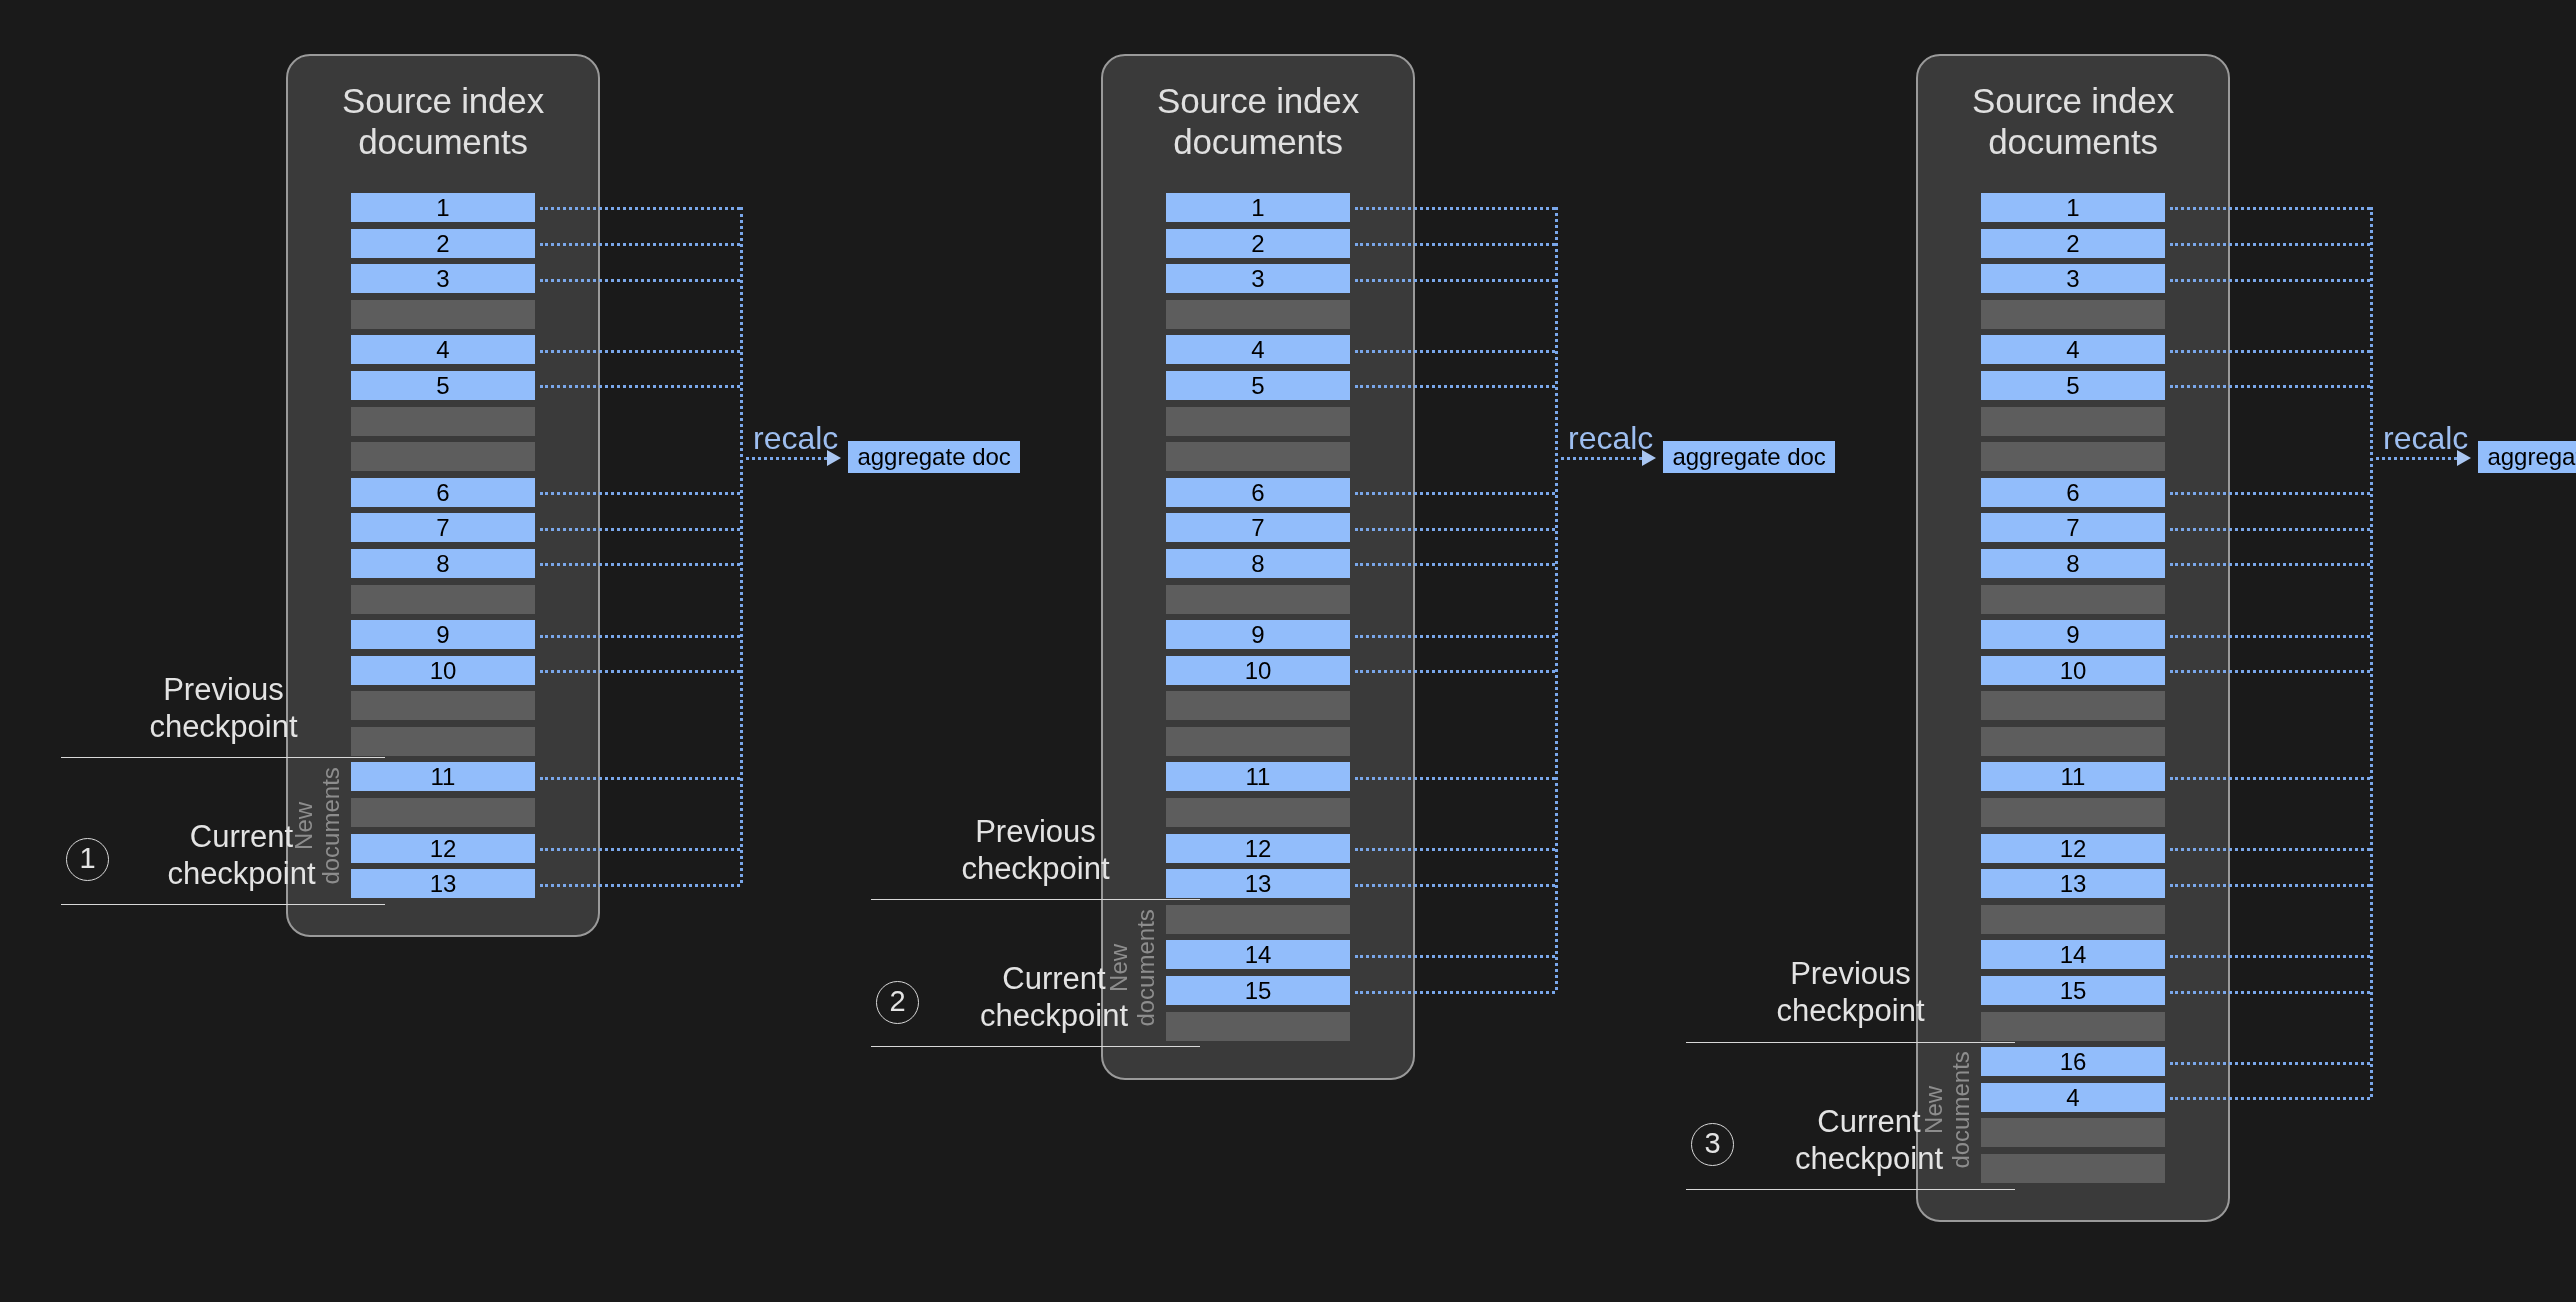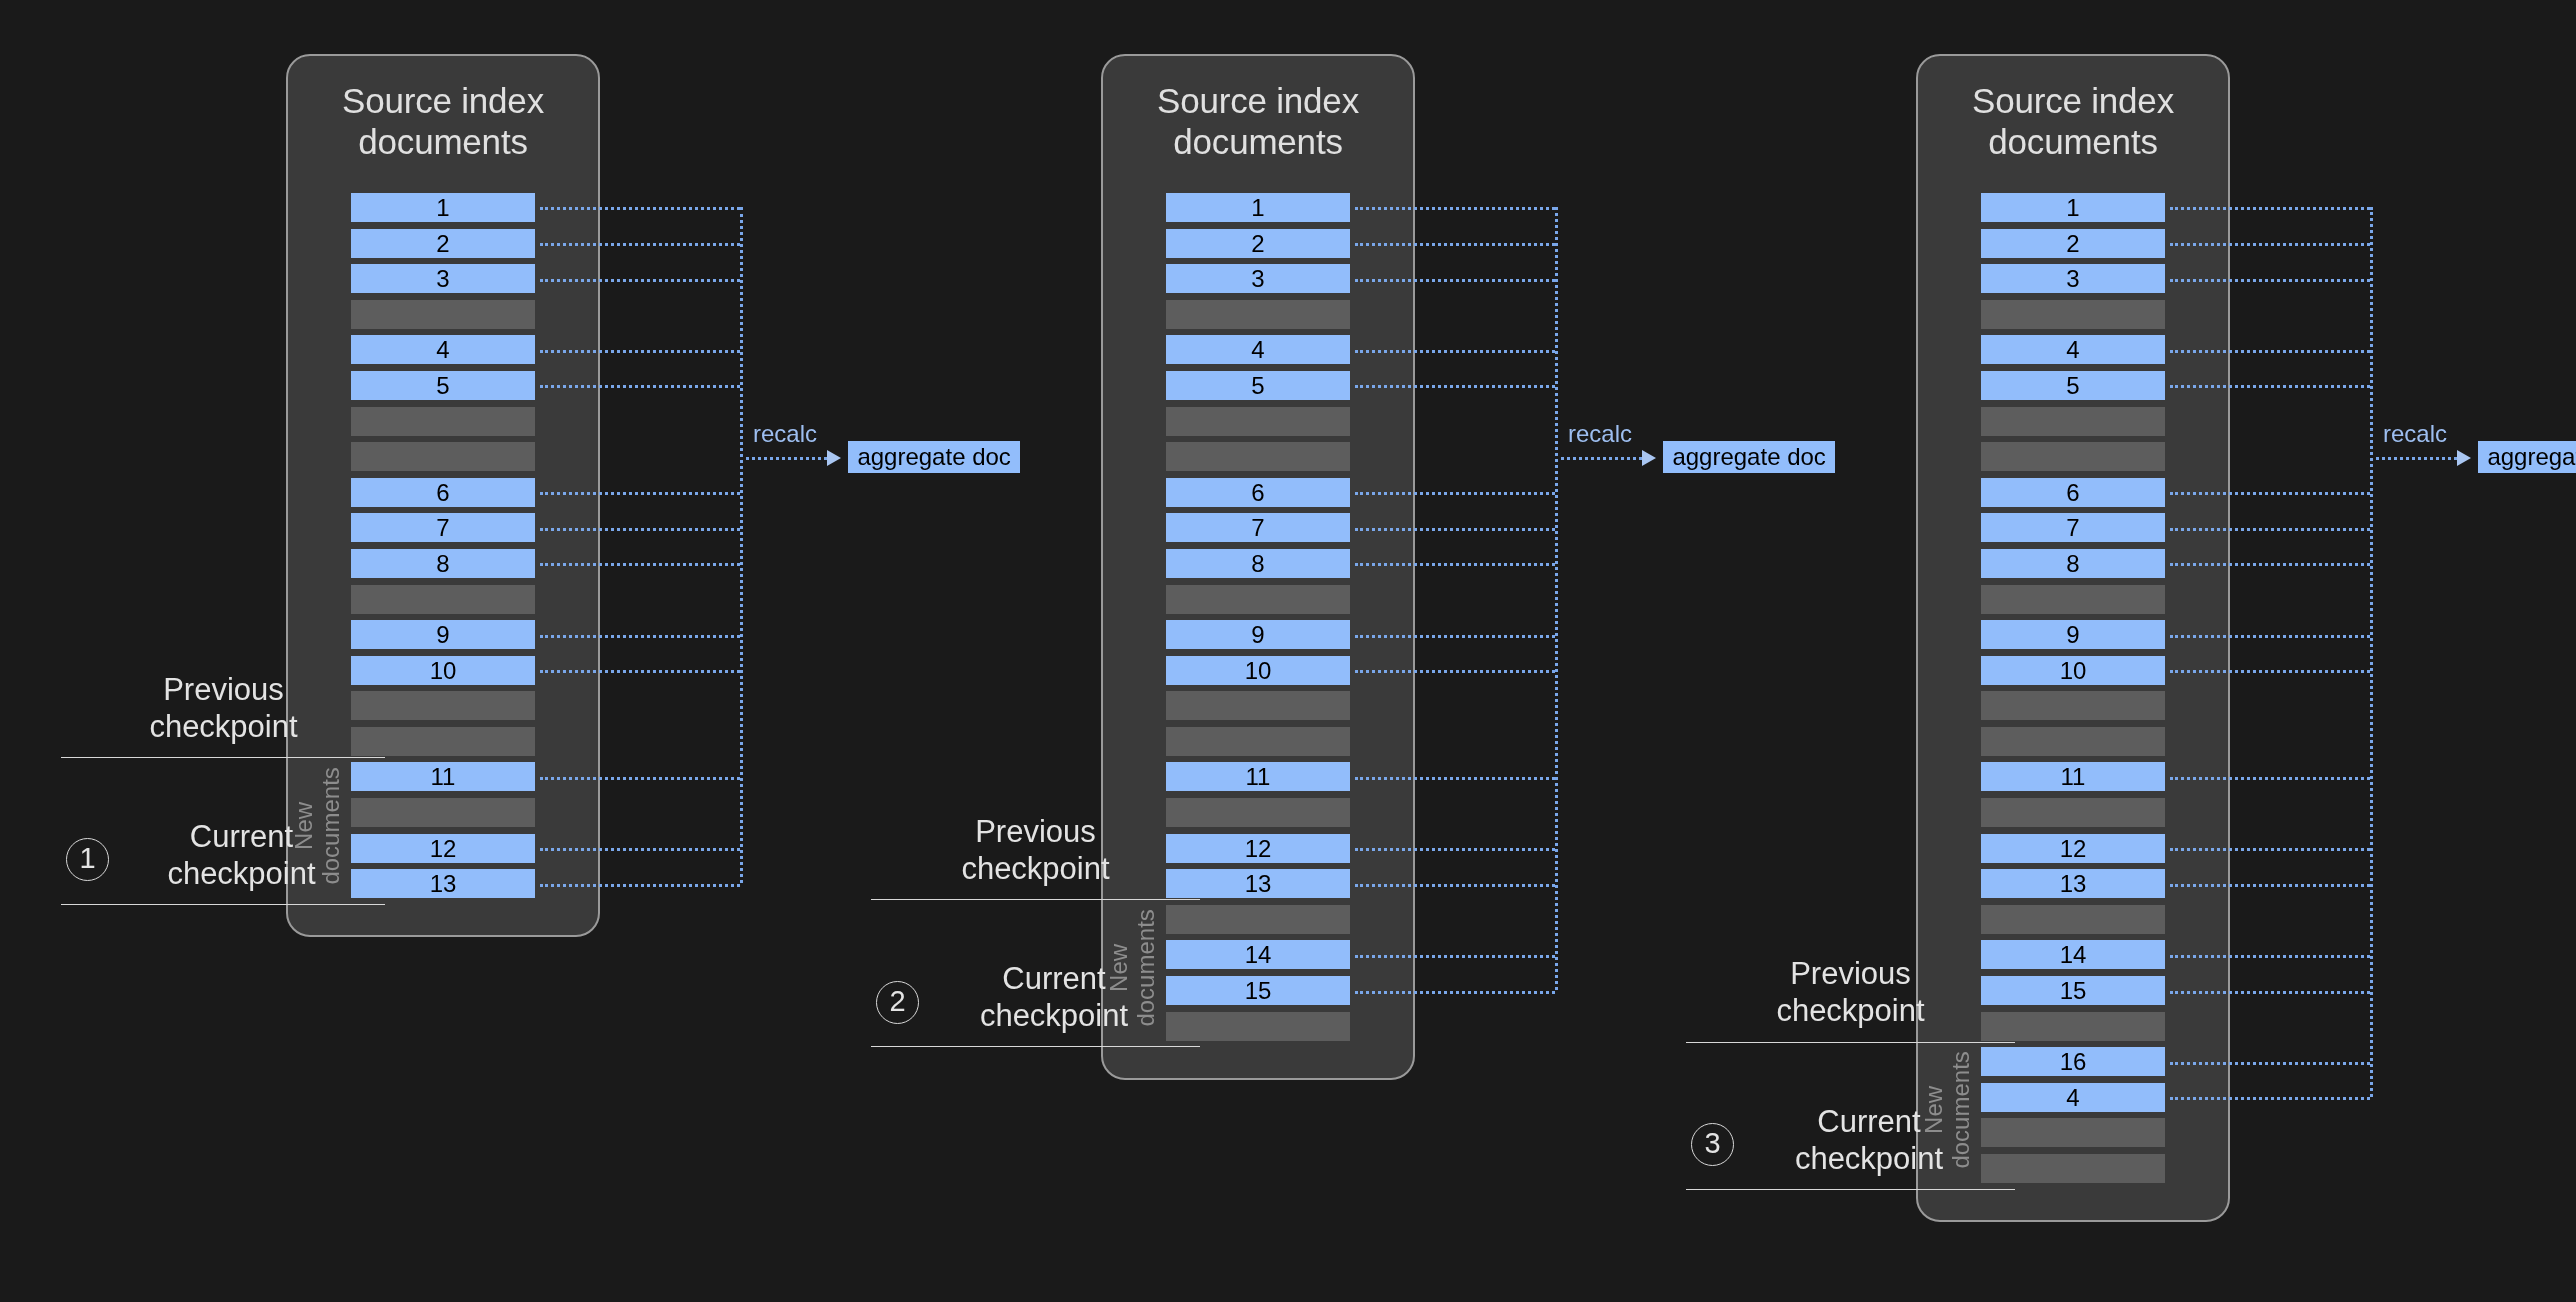--- a/index.html
+++ b/index.html
@@ -94,21 +94,21 @@
     border-top: 3.7px dotted #7aa7ea;
   }
   .dot-v {
     position: absolute;
     width: 0;
     border-left: 3.7px dotted #7aa7ea;
   }
   .recalc-label {
     position: absolute;
     color: #9dbef0;
-    font-size: 24px;
+    font-size: 32px;
     line-height: 1;
     white-space: nowrap;
   }
   .arrow-line {
     position: absolute;
     height: 0;
     border-top: 3.7px dotted #7aa7ea;
   }
   .arrow-head {
     position: absolute;

